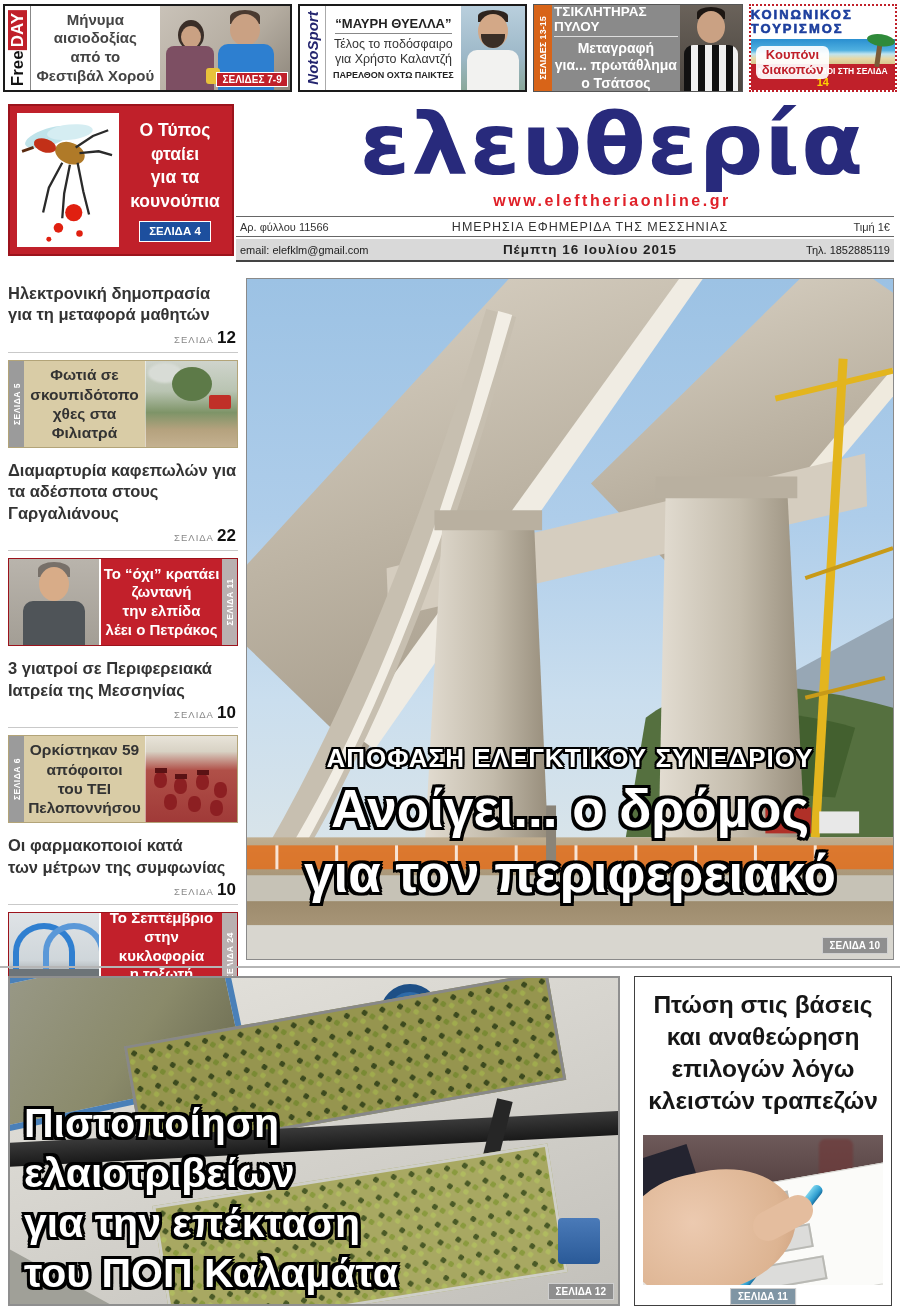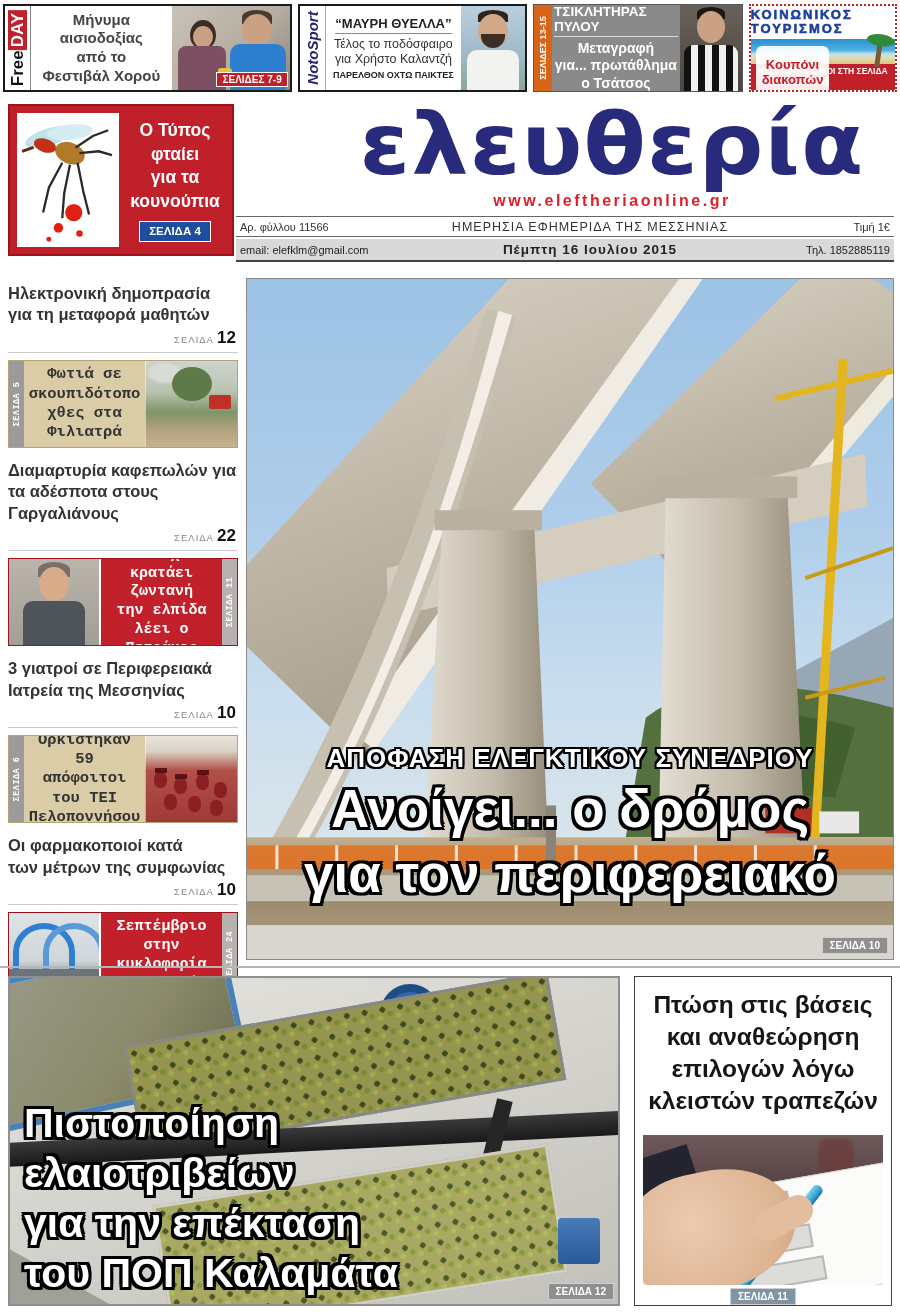--- a/index.html
+++ b/index.html
@@ -9,21 +9,21 @@
 
   
   .topstrip { position:absolute; left:0; top:0; width:900px; height:96px; display:flex; gap:6px; padding:4px 3px; }
   .pbox { border:2px solid #1a1a1a; background:#fff; display:flex; overflow:hidden; }
   .freeday { width:292px; }
   .vlogo { width:26px; background:#fff; position:relative; border-right:1px solid #888; }
   .vlogo .vtxt { position:absolute; left:50%; top:50%; transform:translate(-50%,-50%) rotate(-90deg); font-weight:bold; font-size:17px; white-space:nowrap; letter-spacing:0; }
   .vlogo .free { color:#111; }
   .vlogo .day { color:#fff; background:#c0202a; padding:0 3px; }
   .freeday-text { flex:1; display:flex; align-items:center; justify-content:center; text-align:center; font-weight:bold; font-size:15px; color:#444; line-height:1.25; padding:2px; }
-  .photo1 { width:118px; position:relative; background:linear-gradient(135deg,#c9c2b8 0%,#b5ada1 55%,#8e877c 100%); }
+  .photo1 { width:130px; position:relative; background:linear-gradient(135deg,#c9c2b8 0%,#b5ada1 55%,#8e877c 100%); }
   .head { position:absolute; border-radius:50%; }
   .p1-head1 { width:26px; height:30px; left:18px; top:14px; background:#3a2e28; }
   .p1-face1 { width:20px; height:22px; left:21px; top:20px; background:#caa183; border-radius:50%; position:absolute; }
   .p1-body1 { position:absolute; left:6px; top:40px; width:48px; height:44px; background:#7d4f63; border-radius:8px 8px 0 0; }
   .p1-head2 { width:30px; height:32px; left:70px; top:8px; background:#caa183; }
   .p1-hair2 { position:absolute; left:70px; top:4px; width:30px; height:14px; background:#4a3a30; border-radius:50% 50% 0 0; }
   .p1-body2 { position:absolute; left:58px; top:38px; width:56px; height:46px; background:#2d7fd0; border-radius:10px 10px 0 0; }
   .p1-mic { position:absolute; left:46px; top:62px; width:14px; height:16px; background:#e8c23a; border-radius:3px; }
   .badge-red { position:absolute; right:2px; bottom:3px; background:#c0202a; color:#fff; font-weight:bold; font-size:10px; padding:1px 5px; border:1px solid #fff; }
   .noto { width:232px; }
@@ -46,21 +46,21 @@
   .tsik-text { color:#fff; font-weight:bold; font-size:14px; text-align:center; line-height:1.25; }
   .photo3 { width:62px; position:relative; background:linear-gradient(180deg,#6a625a 0%,#4a453f 100%); }
   .p3-head { width:28px; height:32px; left:17px; top:6px; background:#caa183; }
   .p3-hair { position:absolute; left:17px; top:2px; width:28px; height:12px; background:#1d1713; border-radius:50% 50% 0 0; }
   .p3-shirt { position:absolute; left:4px; top:40px; width:54px; height:46px; border-radius:9px 9px 0 0; background:repeating-linear-gradient(90deg,#111 0 7px,#f0f0f0 7px 14px); }
   .coupon { width:150px; border:2px dotted #c0202a; background:#fff; flex-direction:column; }
   .coupon-title { text-align:left; font-weight:bold; font-size:13px; letter-spacing:2px; color:#1d3f9e; line-height:1.1; padding:2px 0; -webkit-text-stroke:.6px #1d3f9e; }
   .coupon-beach { flex:1; position:relative; background:linear-gradient(180deg,#2a8fd0 0%,#4fb0e0 45%,#bfe4ef 60%,#e6d9a8 78%,#d8c68e 100%); }
   .palm { position:absolute; right:14px; top:2px; width:5px; height:26px; background:#7a5a38; transform:rotate(8deg); }
   .palm:before { content:""; position:absolute; left:-11px; top:-7px; width:28px; height:12px; background:#2f8a3a; border-radius:50%; }
-  .coupon-label { position:absolute; left:5px; top:7px; background:rgba(255,255,255,.92); border-radius:6px; padding:12px 6px; color:#c0202a; font-weight:bold; font-size:13px; line-height:1.15; text-align:center; }
+  .coupon-label { position:absolute; left:5px; top:7px; background:rgba(255,255,255,.92); border-radius:6px; padding:2px 6px; color:#c0202a; font-weight:bold; font-size:13px; line-height:1.15; text-align:center; }
   .coupon-footer { background:#c0202a; color:#fff; font-weight:bold; font-size:8.5px; text-align:center; padding:2px 1px; }
   .coupon-footer b { color:#ffd200; font-size:11px; }
 
   
   .masthead { position:absolute; left:0; top:100px; width:900px; height:172px; }
   .mosq-box { position:absolute; left:8px; top:4px; width:226px; height:152px; background:#c0202a; border:2px solid #9c131c; display:flex; padding:7px; gap:6px; }
   .mosq-art { width:102px; background:#fff; position:relative; overflow:hidden; }
   .mosq-box .ttl { flex:1; color:#fff; font-weight:bold; font-size:17.5px; text-align:center; line-height:1.35; padding-top:6px; }
   .mosq-badge { display:inline-block; margin-top:7px; background:#1d4f9e; color:#fff; font-weight:bold; font-size:11.5px; padding:2px 9px; border:1px solid #fff; }
   .motto { position:absolute; left:240px; top:8px; width:100px; font-family:"DejaVu Serif", serif; font-style:italic; font-size:15px; color:#23246e; line-height:1.35; }
@@ -75,21 +75,21 @@
   .inforow2 .inf-c { font-weight:bold; font-size:13.5px; }
 
   
   .bodygrid { position:absolute; left:0; top:274px; width:900px; height:688px; display:flex; }
   .sidebar { width:246px; padding:4px 8px 0 8px; }
   .story { padding:5px 0 3px 0; border-bottom:1px solid #c9c9c9; }
   .story .ttl { font-weight:bold; font-size:16.5px; color:#333; line-height:1.3; }
   .pageref { text-align:right; padding:2px 2px 1px 0; }
   .pageref .lbl { font-size:9.5px; color:#888; letter-spacing:1px; }
   .pageref .num { font-size:17px; font-weight:bold; color:#111; }
-  .promo { display:flex; margin:7px 0; border:1px solid #999; height:88px; overflow:hidden;font-family:Liberation Mono, monospace; }
+  .promo { display:flex; margin:7px 0; border:1px solid #999; height:88px; overflow:hidden; }
   .promo .vtag { width:15px; background:#9b9b9b; position:relative; }
   .promo .vtag span { position:absolute; left:50%; top:50%; transform:translate(-50%,-50%) rotate(180deg); writing-mode:vertical-rl; color:#fff; font-weight:bold; font-size:8.5px; white-space:nowrap; letter-spacing:.5px; }
   .promo-beige { background:#d9cca6; border-color:#b3a478; }
   .promo .ptxt { flex:1; display:flex; align-items:center; justify-content:center; text-align:center; font-weight:bold; font-size:15.5px; color:#333; line-height:1.25; padding:2px; }
   .promo-red { background:#c2202b; border-color:#9c131c; }
   .promo-red .ptxt { color:#fff; font-size:15px; }
   .promo-red .vtag { background:#b9b0b0; }
   .pimg { width:92px; position:relative; overflow:hidden; border-left:1px solid rgba(255,255,255,.5); }
   .pimg.left { border-left:none; border-right:2px solid #fff; }
   .img-fire { background:linear-gradient(180deg,#cfd4cc 0%,#b9c4b2 35%,#7e9468 60%,#b5a27e 80%,#c4b190 100%); }

